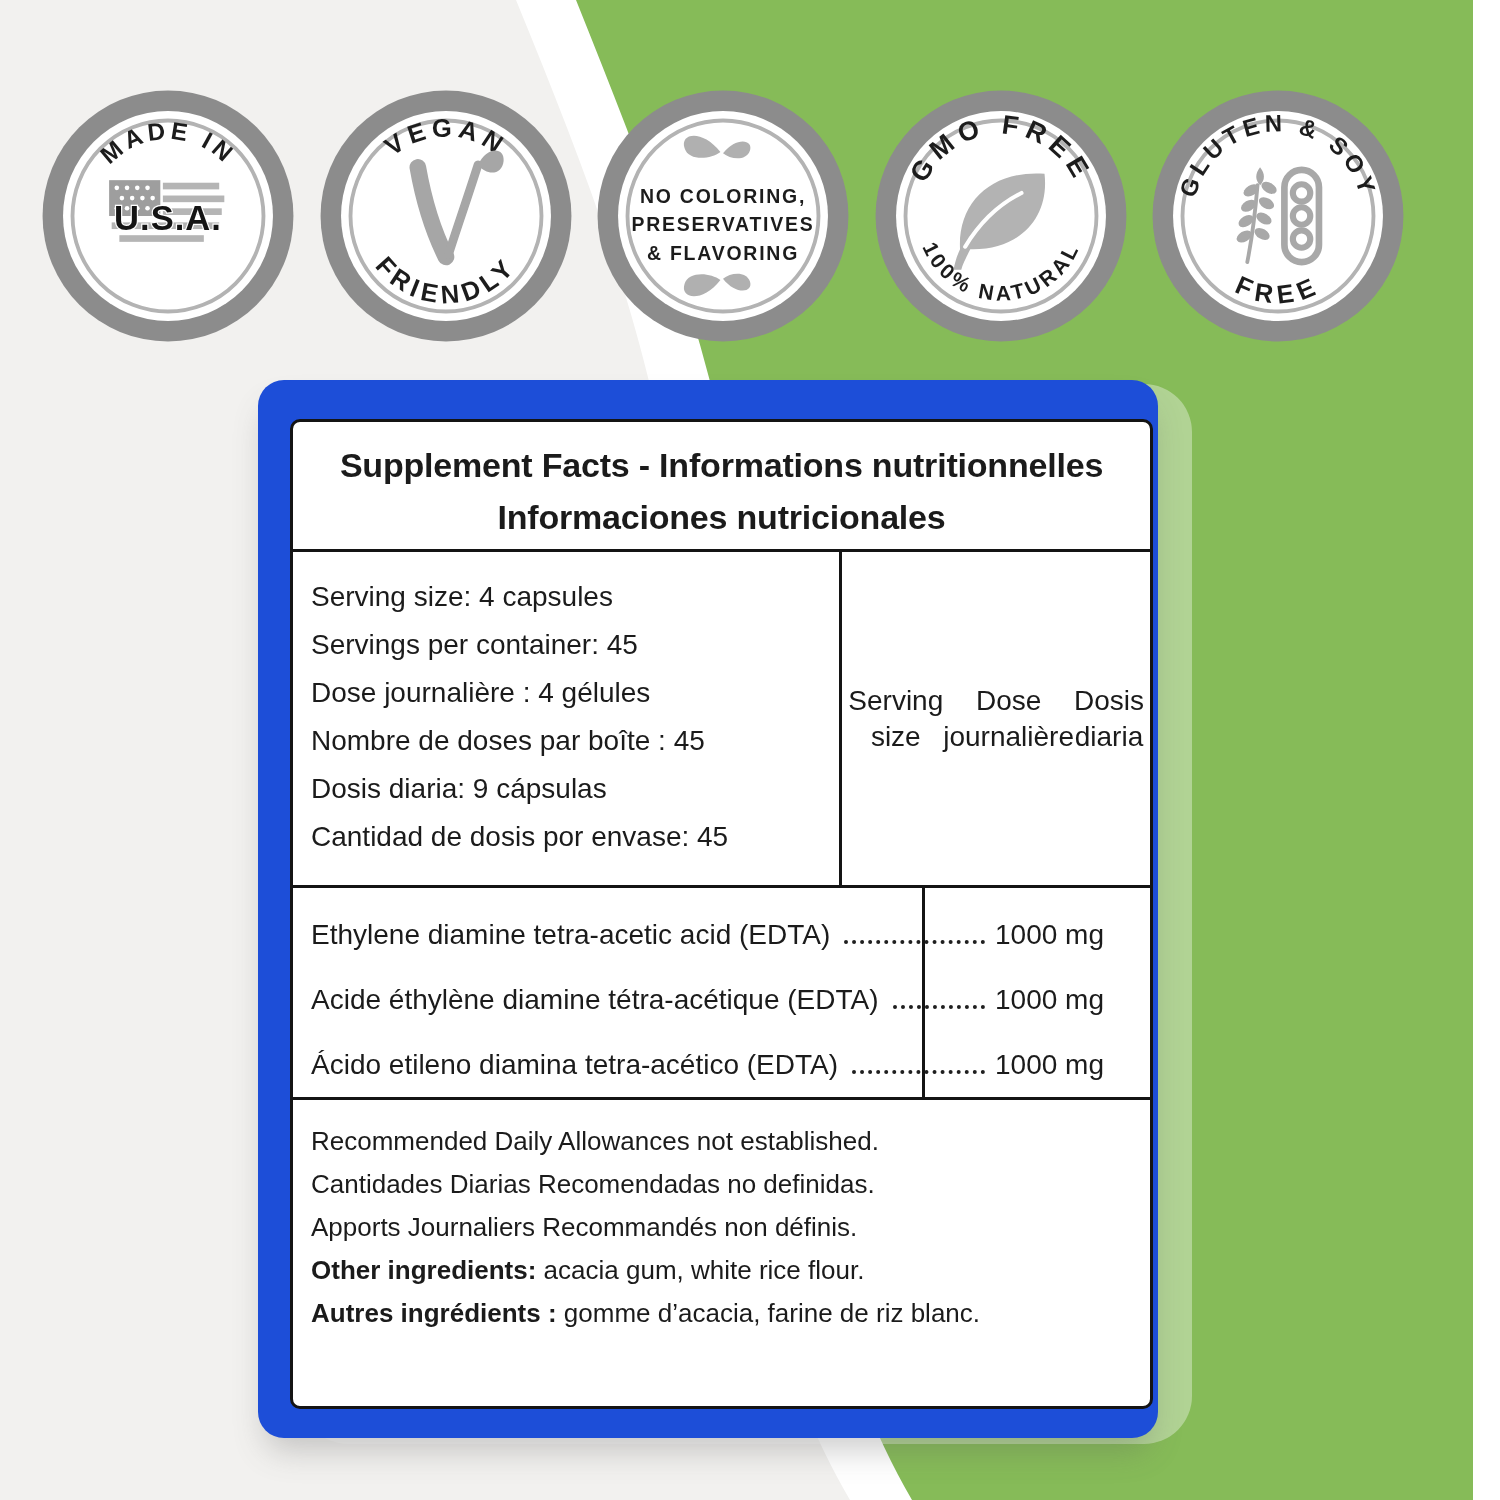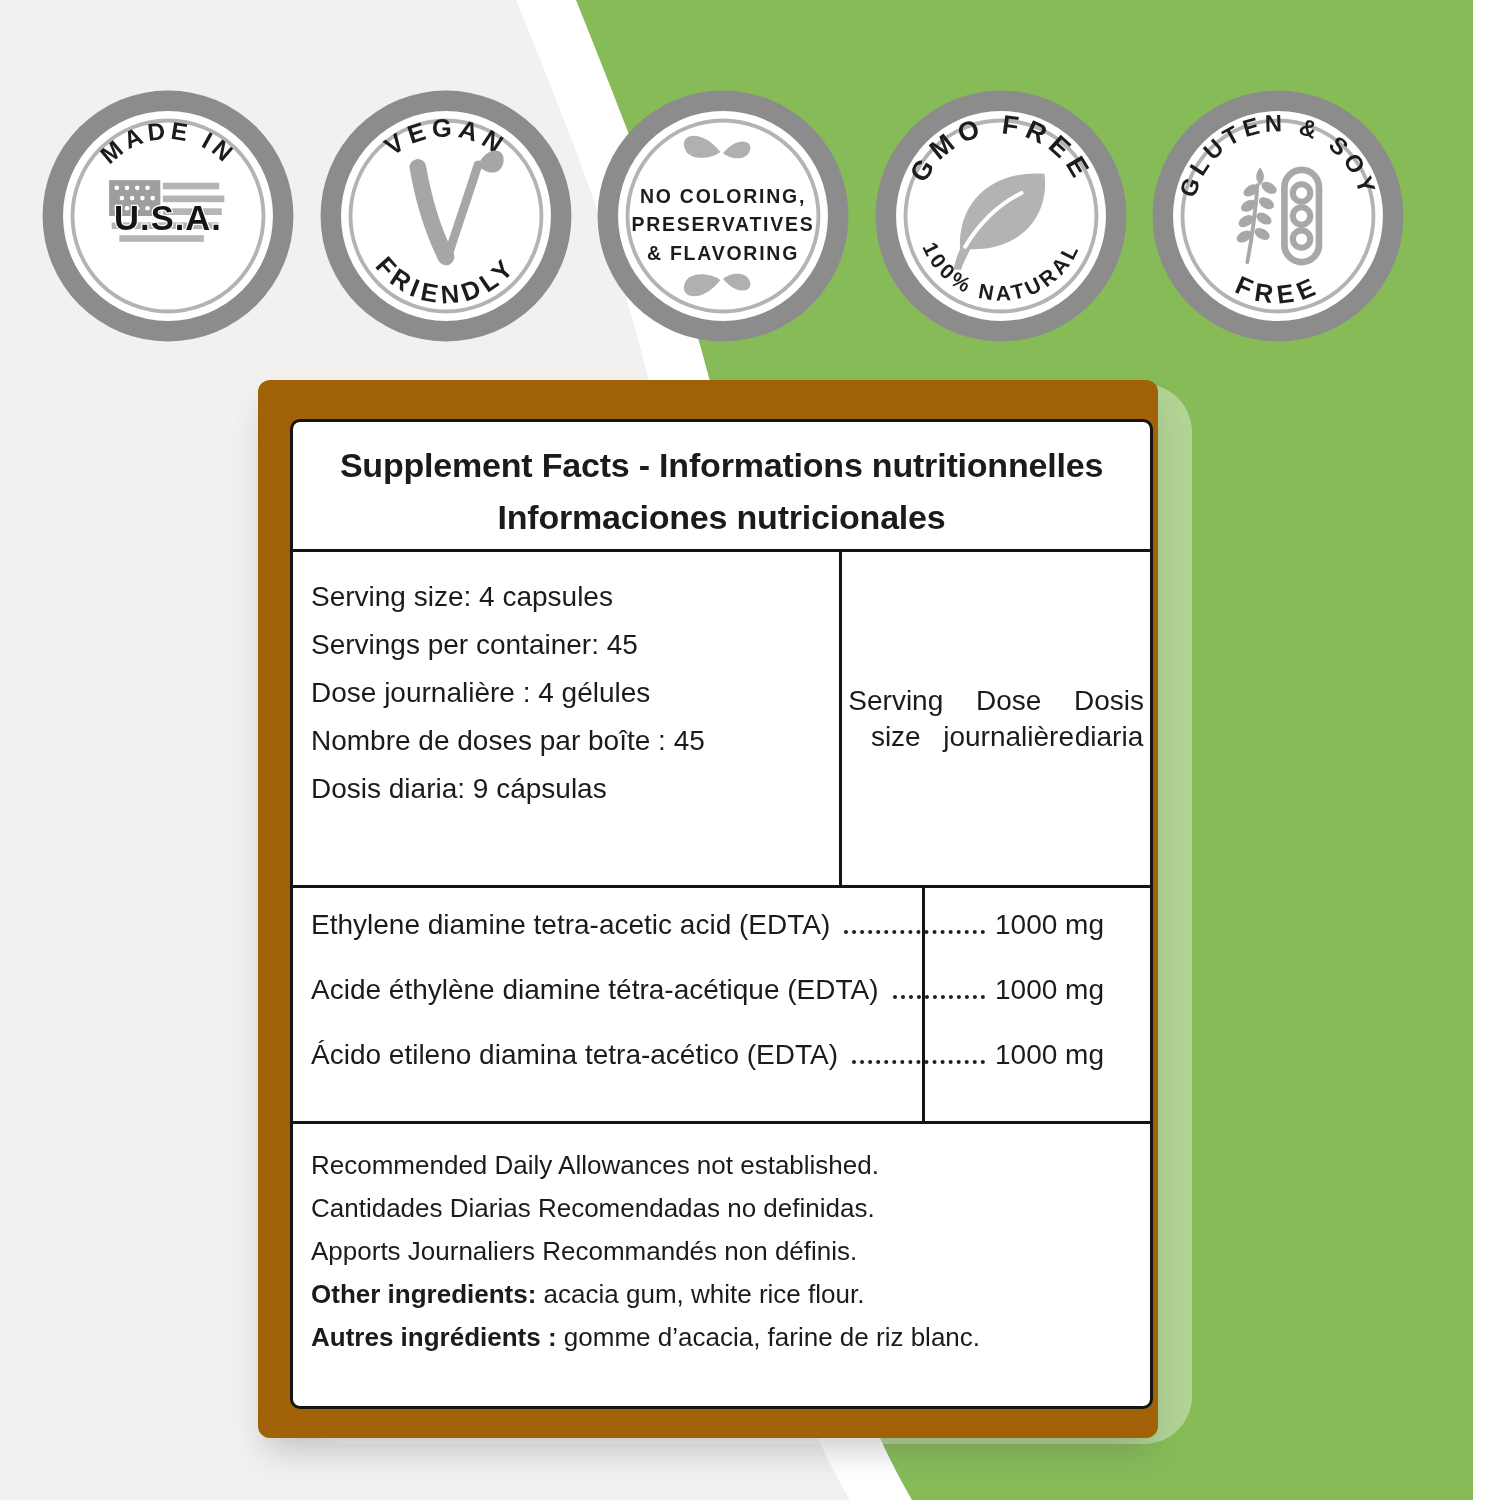--- a/index.html
+++ b/index.html
@@ -11,35 +11,35 @@
   .badges{position:absolute;left:40px;top:88px;width:1366px;display:flex;justify-content:space-between;}
   .badge{width:256px;height:256px;}
   .badge svg{width:100%;height:100%;display:block;}
   .arc-text{font-weight:bold;fill:#1c1c1c;}
 
   
   .glow{position:absolute;left:300px;top:384px;width:892px;height:1060px;border-radius:48px;
         background:rgba(255,255,255,0.36);}
 
   
-  .card{position:absolute;left:258px;top:380px;width:900px;height:1058px;background:#a16207;
-        border-radius:12px;box-shadow:0 20px 32px -8px rgba(90,90,90,0.30);}
+  .card{position:absolute;left:258px;top:380px;width:900px;height:1058px;background:#1d4ed8;
+        border-radius:26px;box-shadow:0 20px 32px -8px rgba(90,90,90,0.30);}
 
   
   .facts{position:absolute;left:32px;top:39px;width:863px;height:990px;box-sizing:border-box;
          border:3.5px solid #141414;border-radius:10px;color:#1b1b1b;overflow:hidden;background:#ffffff;}
   .sec{box-sizing:border-box;}
   .sec-header{height:130px;border-bottom:3px solid #141414;text-align:center;padding-top:17px;
               font-weight:bold;font-size:34px;line-height:52px;letter-spacing:-0.2px;}
   .sec-serving{position:relative;height:336px;border-bottom:3px solid #141414;display:flex;}
   .serv-left{width:754px;box-sizing:border-box;padding:21px 0 0 18px;font-size:28px;line-height:48px;}
   .serv-right{flex:1;border-left:3px solid #141414;display:flex;flex-direction:row;
               justify-content:space-evenly;align-items:center;text-align:center;
               font-size:28px;line-height:36px;padding:8px 6px;box-sizing:border-box;}
-  .sec-nutrients{position:relative;height:236px;border-bottom:3px solid #141414;padding-top:4px;}
+  .sec-nutrients{position:relative;height:212px;border-bottom:3px solid #141414;padding-top:14px;}
   .ndivider{position:absolute;left:629px;top:0;bottom:0;width:3px;background:#141414;z-index:0;}
   .nrow{position:relative;z-index:1;display:flex;align-items:center;height:65px;
         padding:0 46px 0 18px;font-size:28px;}
   .dots{flex:1;border-bottom:4px dotted #1f1f1f;margin:0 10px 0 14px;position:relative;top:7px;}
   .sec-notes{padding:20px 10px 0 18px;font-size:26px;line-height:43px;}
   .note-label{font-weight:bold;margin-top:8px;}
 </style>
 </head>
 <body>
 
@@ -196,20 +196,21 @@
         <div>Informaciones nutricionales</div>
       </div>
 
       <div class="sec sec-serving">
         <div class="serv-left">
           <div>Serving size: 4 capsules</div>
           <div>Servings per container: 45</div>
           <div>Dose journalière : 4 gélules</div>
           <div>Nombre de doses par boîte : 45</div>
           <div>Dosis diaria: 9 cápsulas</div>
+          <div>Cantidad de dosis por envase: 45</div>
         </div>
         <div class="serv-right">
           <div>Serving size</div>
           <div>Dose journalière</div>
           <div>Dosis diaria</div>
         </div>
       </div>
 
       <div class="sec sec-nutrients">
         <div class="ndivider"></div>

